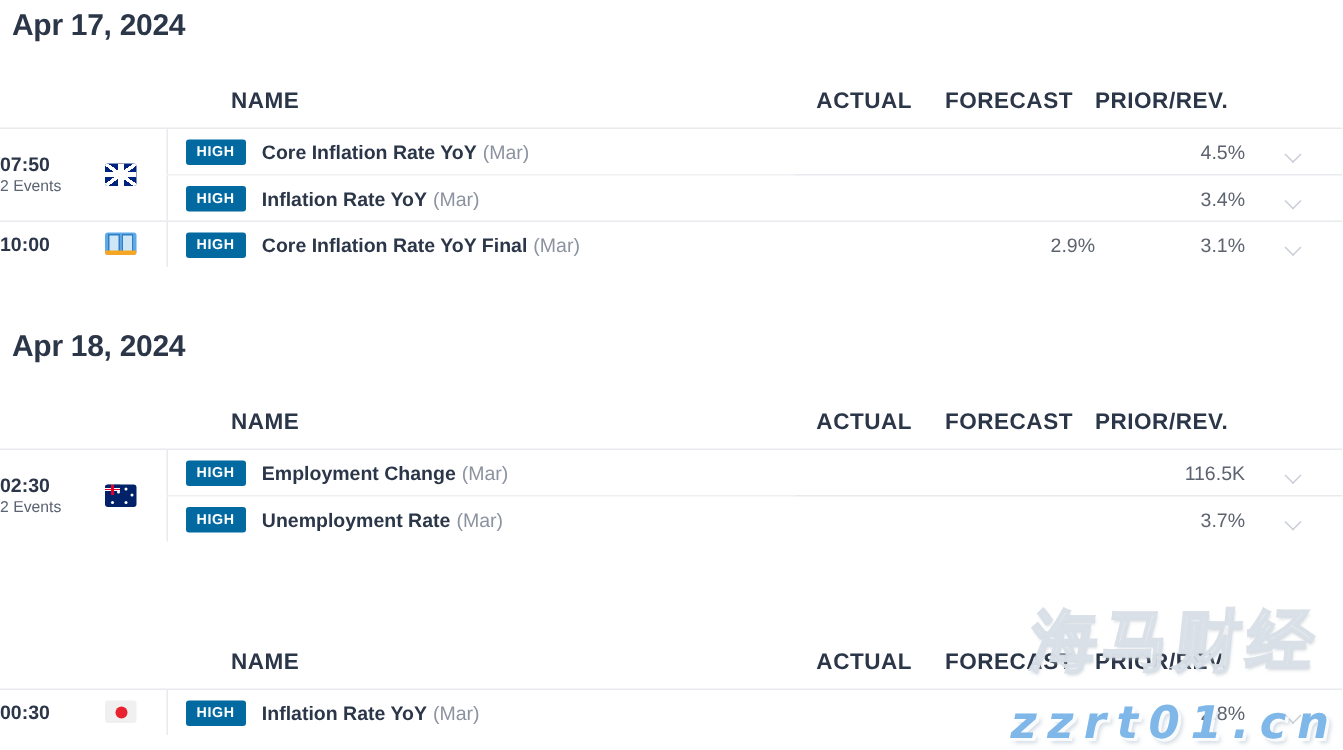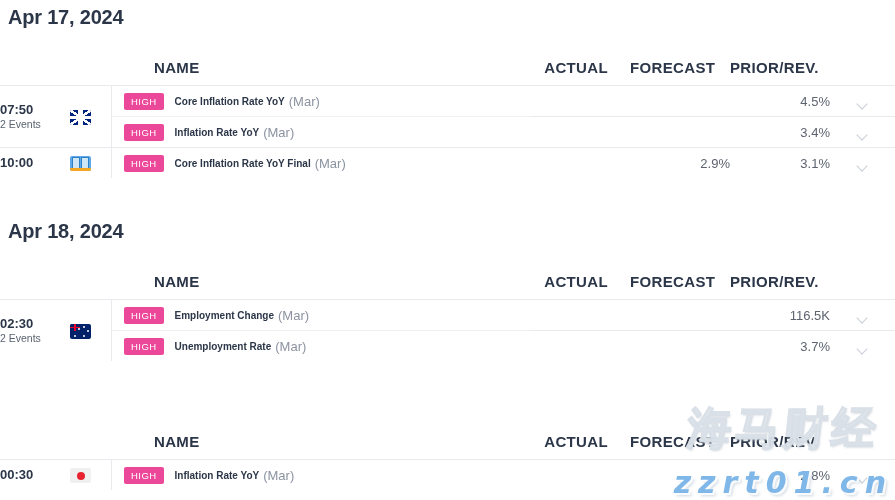--- a/index.html
+++ b/index.html
@@ -154,33 +154,33 @@
   td.c-body { padding: 0; }
   .name-wrap {
     display: flex;
     align-items: center;
     height: 30px;
     padding-left: 12px;
     border-left: 1px solid #e8eaed;
   }
   .badge {
     display: inline-block;
-    background: #ec4899;
+    background: #0369a1;
     color: #ffffff;
     font-size: 9.5px;
-    font-weight: normal;
+    font-weight: bold;
     letter-spacing: 0.45px;
     padding: 3px 7px 3px 7px;
     border-radius: 2px;
     line-height: 11px;
     margin-right: 11px;
     white-space: nowrap;
   }
   .ev-name {
-    font-size: 10px;
+    font-size: 13px;
     font-weight: bold;
     color: #2b3648;
     white-space: nowrap;
   }
   .ev-period {
     font-size: 13px;
     font-weight: normal;
     color: #8b93a0;
     margin-left: 4px;
   }

